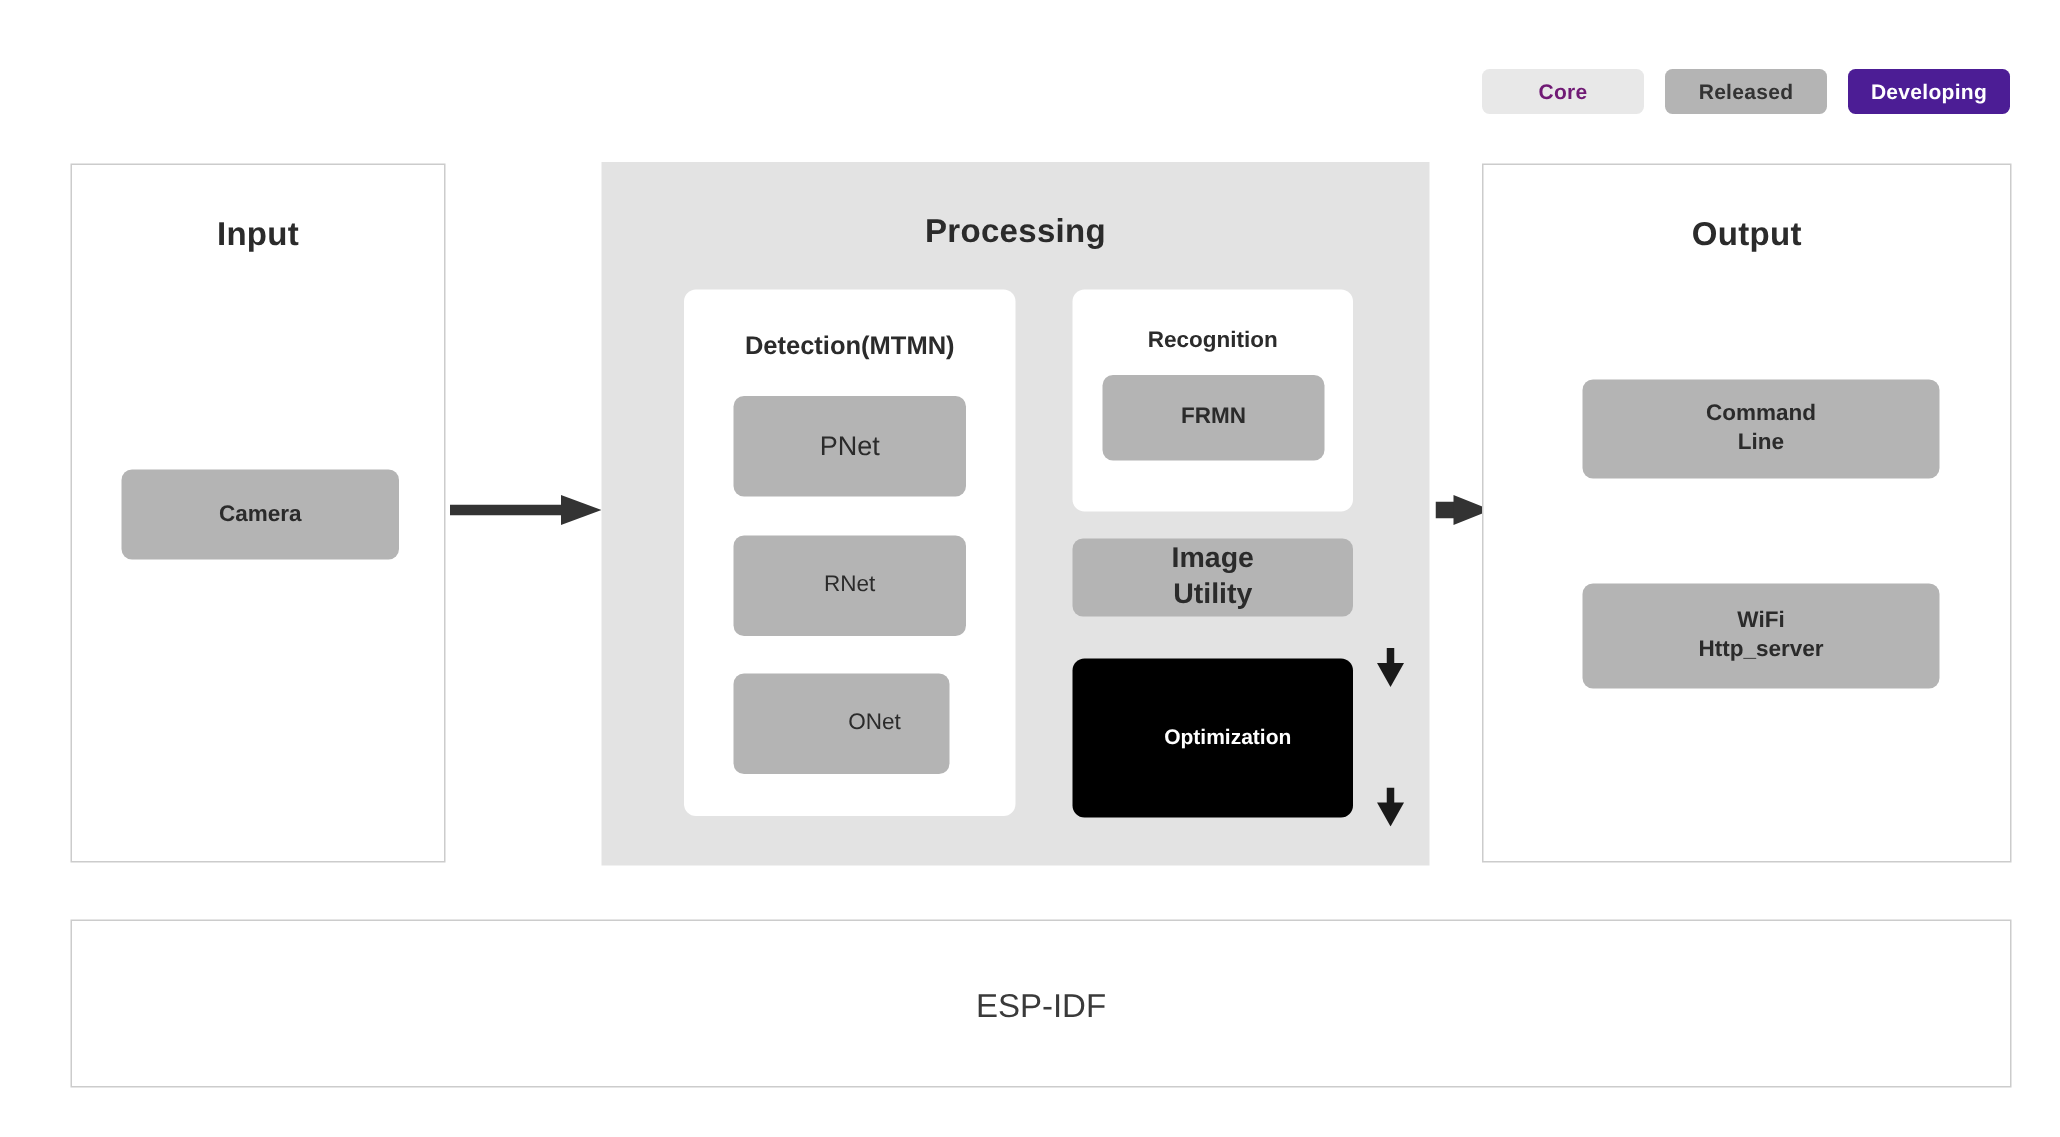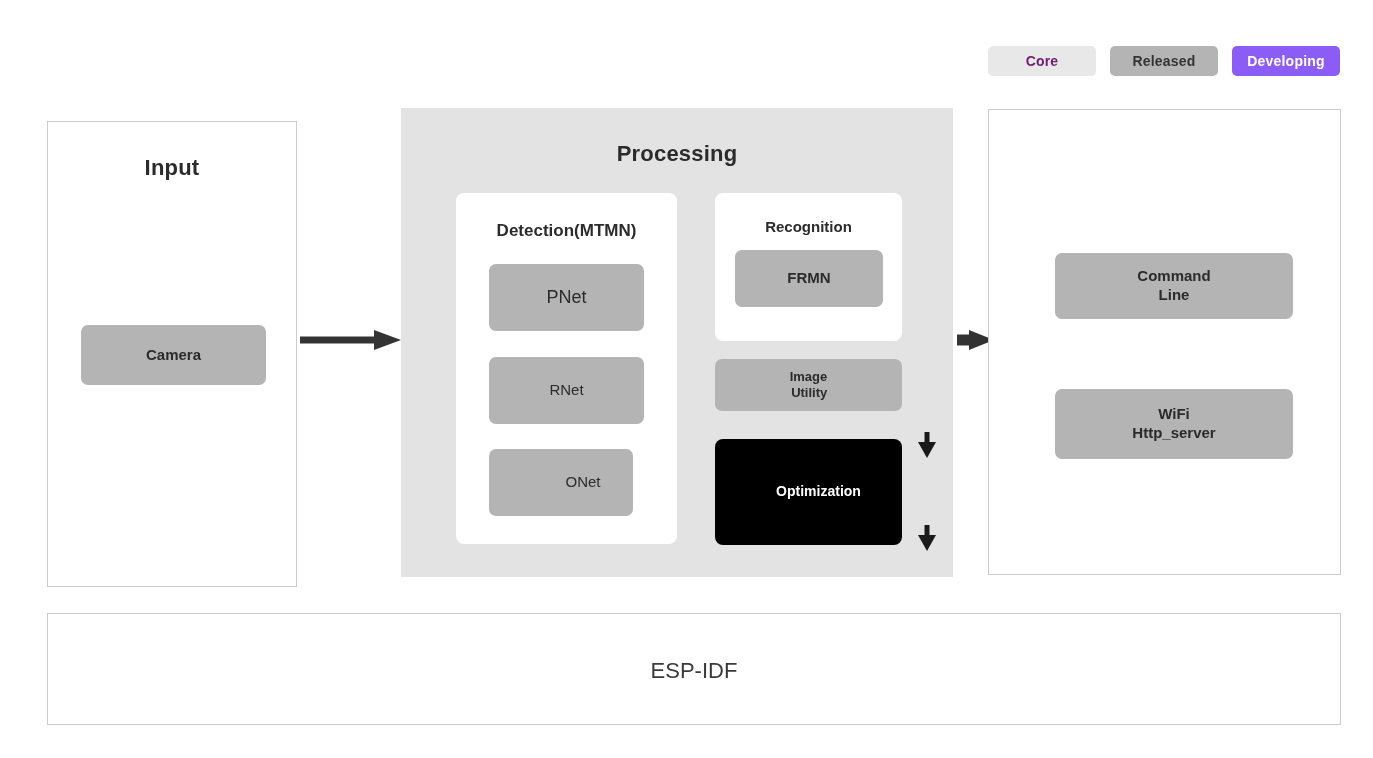--- a/index.html
+++ b/index.html
@@ -46,21 +46,21 @@
     background: #e8e8e8;
     color: #701a75;
     min-width: 108px;
   }
   .legend-released {
     background: #b4b4b4;
     color: #333333;
     min-width: 108px;
   }
   .legend-developing {
-    background: #8b5cf6;
+    background: #4c1d95;
     color: #ffffff;
     min-width: 108px;
   }
 
   
   .panel {
     position: absolute;
     box-sizing: border-box;
   }
   .panel-outline {
@@ -73,21 +73,21 @@
     right: 0;
     text-align: center;
     font-size: 22px;
     font-weight: bold;
     color: #2b2b2b;
     letter-spacing: 0.2px;
   }
 
   #panel-input {
     left: 47px;  top: 109px;
-    width: 250px; height: 466px; margin-top: 12px;
+    width: 250px; height: 466px;
   }
   #panel-processing {
     left: 401px; top: 108px;
     width: 552px; height: 469px;
     background: #e3e3e3;
     border: none;
   }
   #panel-output {
     left: 988px; top: 109px;
     width: 353px; height: 466px;
@@ -190,23 +190,22 @@
     left: 20px; top: 57px;
     width: 148px; height: 57px;
     font-size: 15px;
     font-weight: bold;
   }
 
   
   #node-image-utility {
     left: 314px; top: 251px;
     width: 187px; height: 52px;
-    font-size: 13px;
-    font-weight: bold;
-    text-align: right;
+    font-size: 19px;
+    font-weight: bold;
   }
   #node-optimization {
     left: 314px; top: 331px;
     width: 187px; height: 106px;
     font-size: 14px;
     font-weight: bold;
     border-radius: 8px;
   }
 
   
@@ -292,20 +291,21 @@
 
     <div class="node node-developing" id="node-optimization">Optimization</div>
   </div>
 
   <svg class="arrow-h" id="arrow-processing-output" width="37" height="26" viewBox="0 0 37 26">
     <line x1="0" y1="13" x2="16" y2="13" stroke="#333333" stroke-width="11"></line>
     <polygon points="12,3 37,13 12,23" fill="#333333"></polygon>
   </svg>
 
   <div class="panel panel-outline" id="panel-output">
+    <div class="panel-title title-output">Output</div>
 
     <div class="node node-released" id="node-command-line">
       <span>
         <span>Command</span><br>
         <span>Line</span>
       </span>
     </div>
 
     <div class="node node-released" id="node-wifi-http">
       <span>

